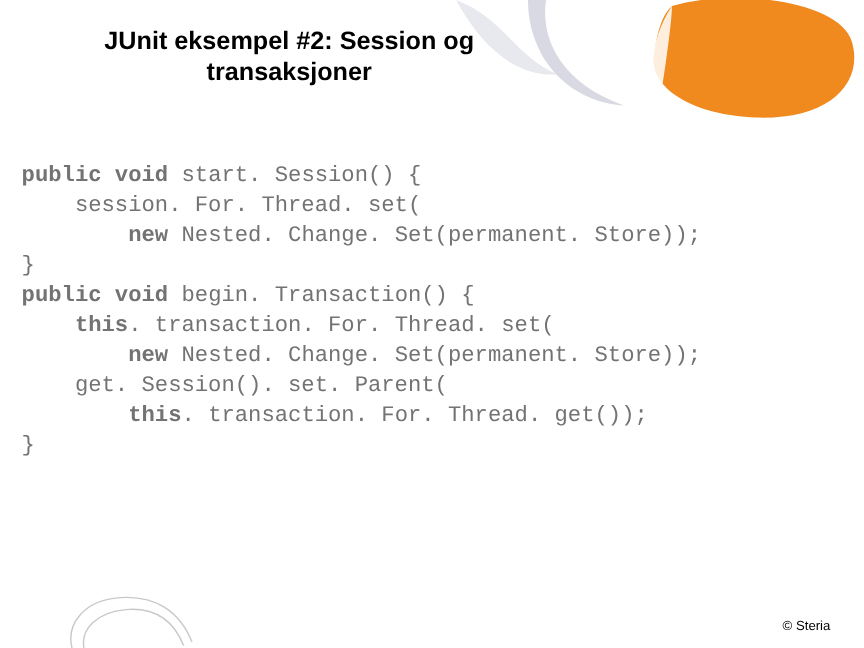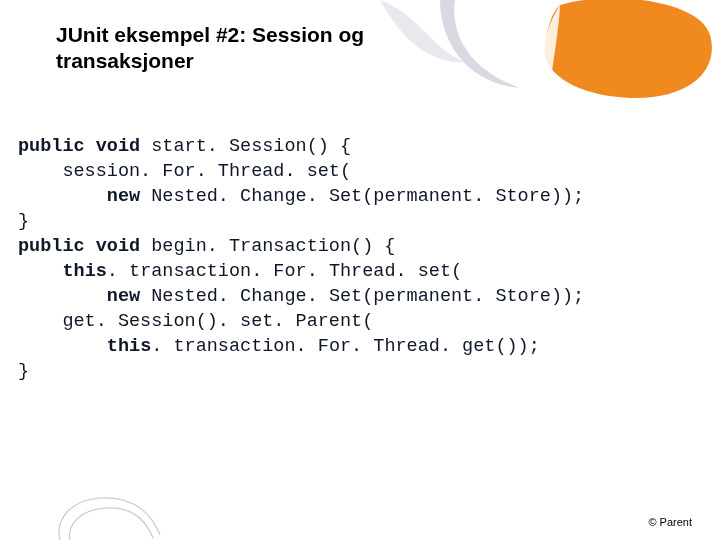--- a/index.html
+++ b/index.html
@@ -8,20 +8,21 @@
     height: 540px;
     background: #ffffff;
     font-family: Arial, Helvetica, sans-serif;
     position: relative;
     overflow: hidden;
   }
   .header {
     position: relative;
     height: 115px;
     width: 100%;
+    text-align: center;
   }
   .header-bg {
     position: absolute;
     left: 0; top: 0;
     width: 720px;
     height: 115px;
   }
   .title {
     position: absolute;
     left: 56px;
@@ -42,21 +43,21 @@
     z-index: 2;
   }
   .code-block {
     position: absolute;
     left: 18px;
     top: 135px;
     right: 18px;
     font-family: "Courier New", Courier, monospace;
     font-size: 18.5px;
     line-height: 1.35;
-    color: #0f172a;
+    color: #737373;
     white-space: pre;
   }
   .kw { font-weight: bold; }
   .footer {
     position: absolute;
     right: 28px;
     bottom: 12px;
     font-size: 11px;
     color: #000;
   }
@@ -86,13 +87,13 @@
 
 </div>
 
 <div class="code-block" id="code-container"><div><span class="kw">public void </span>start. Session() {</div><div>    session. For. Thread. set(</div><div>        <span class="kw">new </span>Nested. Change. Set(permanent. Store));</div><div>}</div><div></div><div><span class="kw">public void </span>begin. Transaction() {</div><div>    <span class="kw">this</span>. transaction. For. Thread. set(</div><div>        <span class="kw">new </span>Nested. Change. Set(permanent. Store));</div><div>    get. Session(). set. Parent(</div><div>        <span class="kw">this</span>. transaction. For. Thread. get());</div><div>}</div></div>
 
 <svg class="footer-swirl" viewBox="0 0 110 50">
   <path d="M 5 50 C 0 30 15 10 45 8 C 75 6 95 20 105 45" stroke="#c9c9c9" stroke-width="1.2" fill="none"></path>
   <path d="M 15 50 C 12 35 25 20 50 18 C 75 16 90 28 98 48" stroke="#c9c9c9" stroke-width="1.2" fill="none"></path>
 </svg>
 
-<div class="footer">© Parent</div>
+<div class="footer">© Steria</div>
 
 </body></html>

